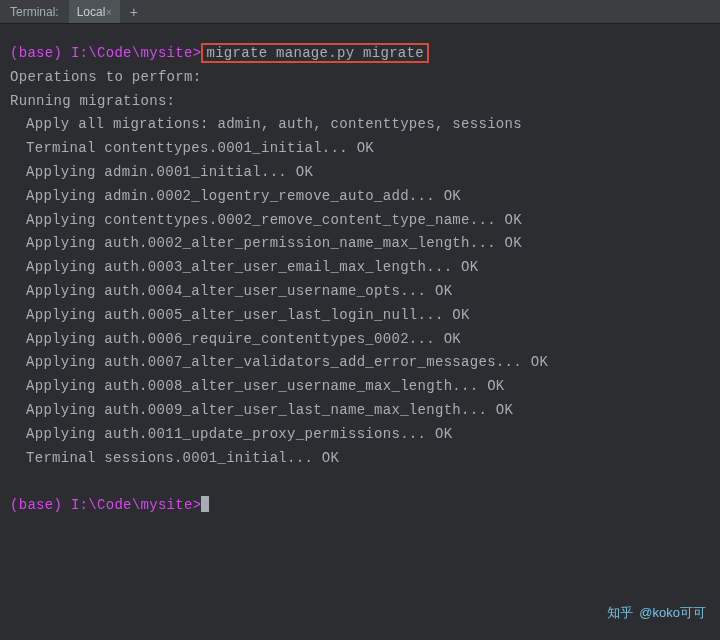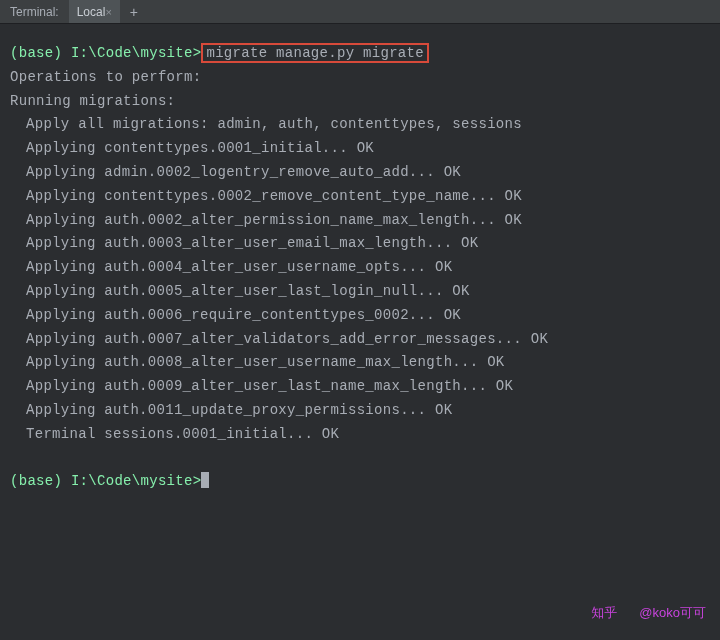--- a/index.html
+++ b/index.html
@@ -57,66 +57,67 @@
       line-height: 1.7;
       letter-spacing: 0.3px;
     }
     .line {
       white-space: pre;
     }
     .indent {
       padding-left: 16px;
     }
     .prompt {
-      color: #86efac;
+      color: #d946ef;
     }
     .highlight-box {
       border: 2px solid #d84a3a;
       padding: 0 3px;
       color: #a8adb5;
     }
     .cursor-block {
       display: inline-block;
       width: 8px;
       height: 16px;
       background: #a8adb5;
       vertical-align: text-bottom;
       margin-bottom: 1px;
     }
     .watermark {
       position: absolute;
       bottom: 18px;
       right: 14px;
-      color: #d946ef;
+      color: #7dd3fc;
       font-family: Arial, "Microsoft YaHei", sans-serif;
       font-size: 13px;
       display: flex;
       align-items: center;
-      gap: 22px;
+      gap: 6px;
       opacity: 0.9;
     }
   </style>
 </head>
 <body>
 
 <div class="tab-bar">
   <span class="tab-label">Terminal:</span>
   <div class="tab">
     <span>Local</span>
     <span class="close">×</span>
   </div>
   <span class="add-tab">+</span>
 </div>
 
 <div class="terminal">
   <div class="line"><span class="prompt">(base) I:\Code\mysite&gt;</span><span class="highlight-box">migrate manage.py migrate</span></div>
   <div class="line">Operations to perform:</div>
   <div class="line">Running migrations:</div>
   <div class="line indent">Apply all migrations: admin, auth, contenttypes, sessions</div>
-  <div class="line indent">Applying contenttypes.0001_initial... OK</div>
+  <div class="line indent">Terminal contenttypes.0001_initial... OK</div>
+  <div class="line indent">Applying admin.0001_initial... OK</div>
   <div class="line indent">Applying admin.0002_logentry_remove_auto_add... OK</div>
   <div class="line indent">Applying contenttypes.0002_remove_content_type_name... OK</div>
   <div class="line indent">Applying auth.0002_alter_permission_name_max_length... OK</div>
   <div class="line indent">Applying auth.0003_alter_user_email_max_length... OK</div>
   <div class="line indent">Applying auth.0004_alter_user_username_opts... OK</div>
   <div class="line indent">Applying auth.0005_alter_user_last_login_null... OK</div>
   <div class="line indent">Applying auth.0006_require_contenttypes_0002... OK</div>
   <div class="line indent">Applying auth.0007_alter_validators_add_error_messages... OK</div>
   <div class="line indent">Applying auth.0008_alter_user_username_max_length... OK</div>
   <div class="line indent">Applying auth.0009_alter_user_last_name_max_length... OK</div>

